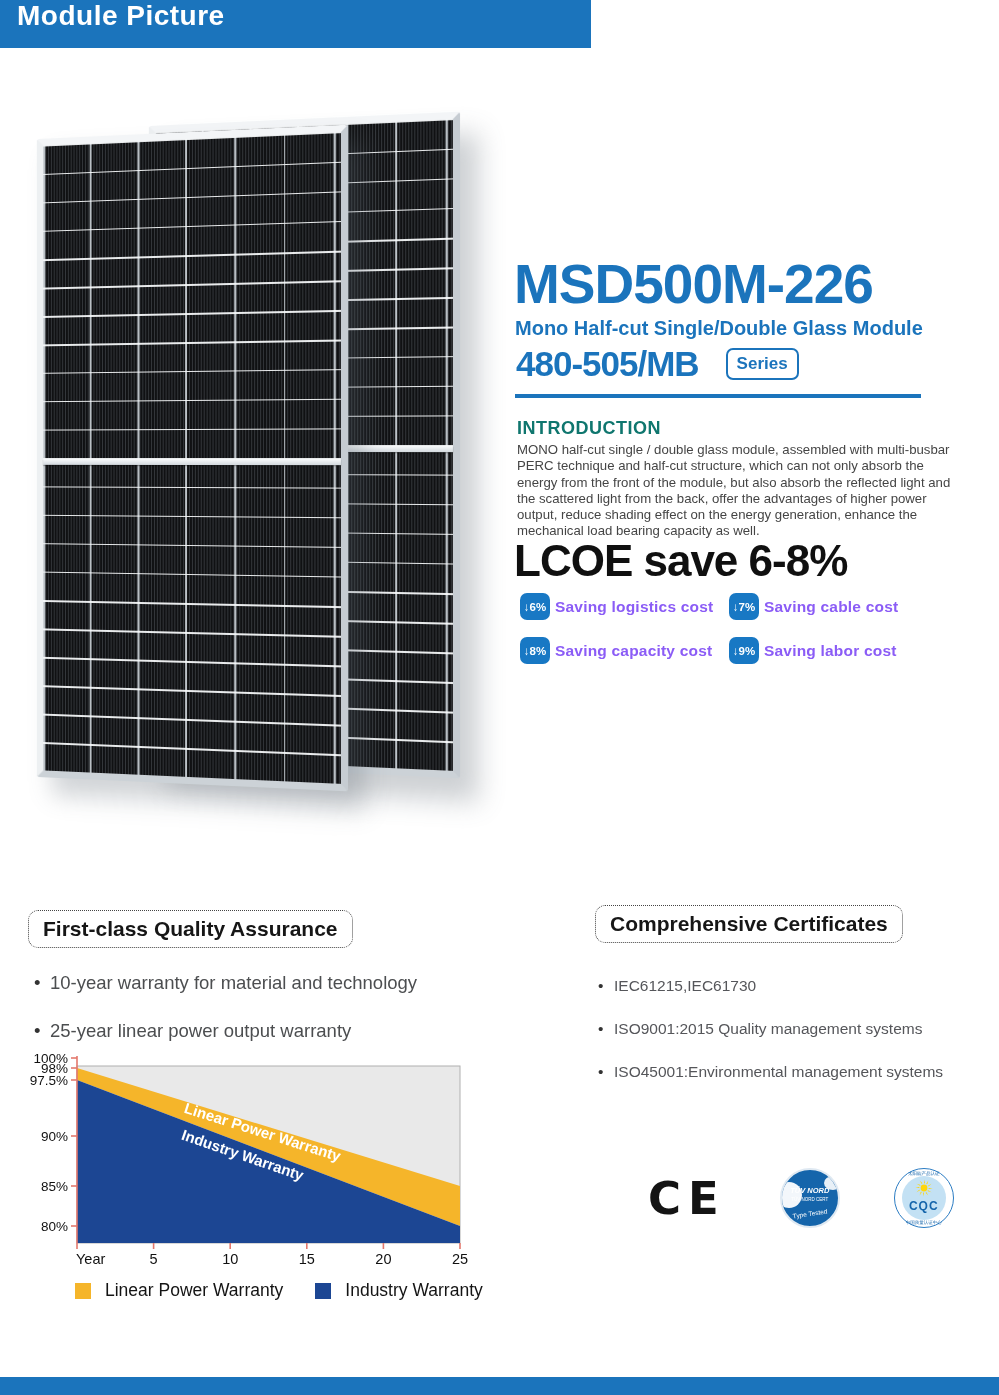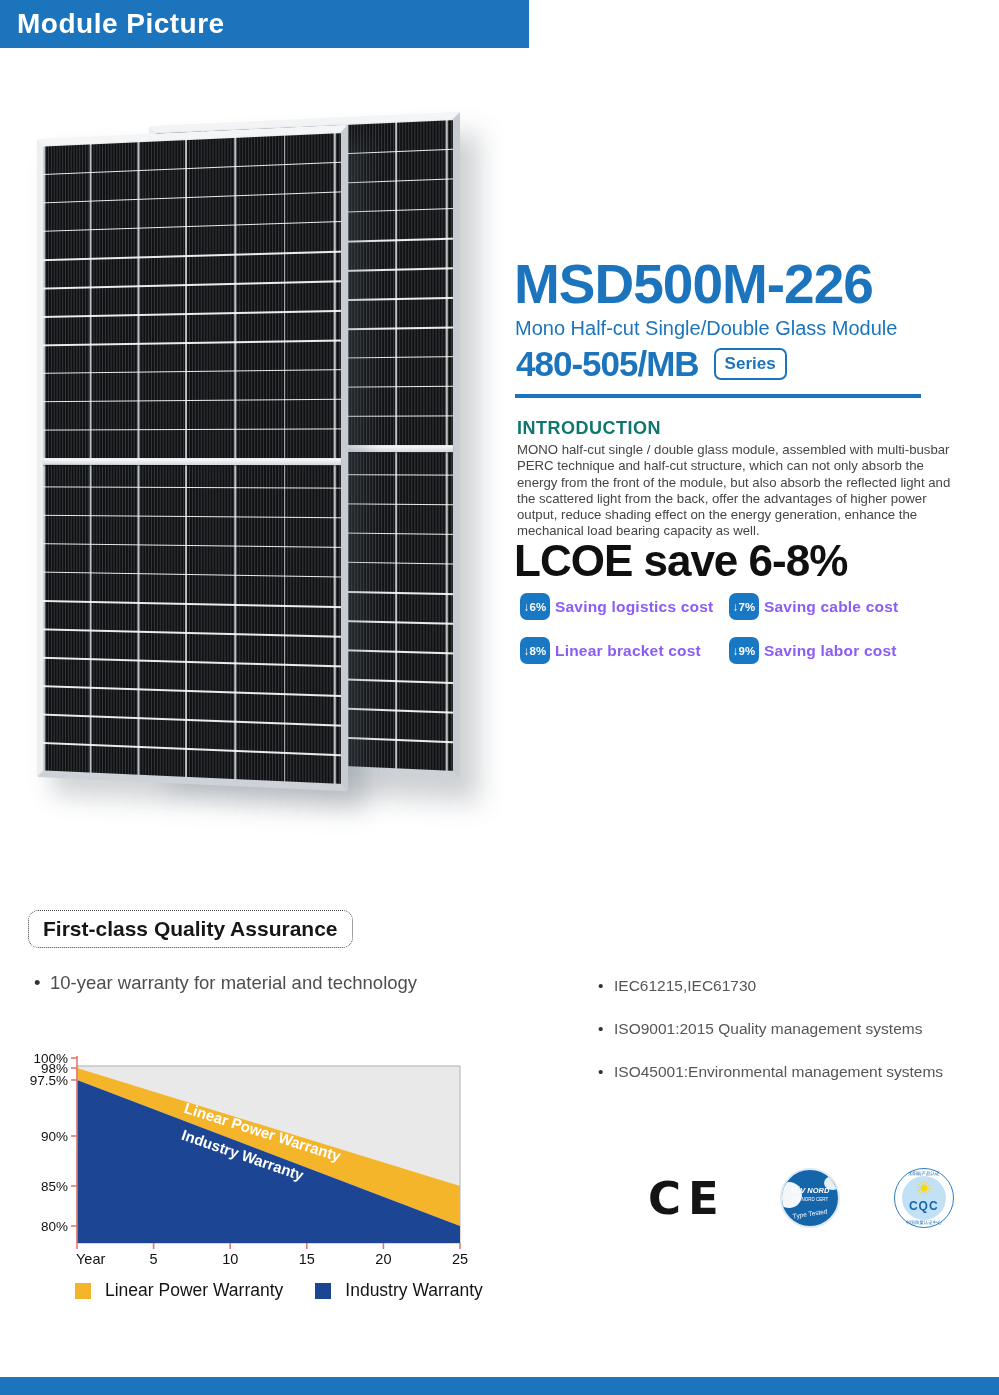--- a/index.html
+++ b/index.html
@@ -1,20 +1,20 @@
 <!DOCTYPE html>
 <html><head>
 <meta charset="utf-8">
 <style>
   * { margin:0; padding:0; box-sizing:border-box; }
   body { background:#fff; font-family:"Liberation Sans", sans-serif; }
   #page { position:relative; width:999px; height:1395px; background:#fff; overflow:hidden; margin:0 auto; }
 
   
-  .header-bar { position:absolute; left:0; top:0; width:529px; height:48px; background:#1B74BC; display:flex; align-items:center; }
+  .header-bar { position:absolute; left:0; top:0; width:591px; height:48px; background:#1B74BC; display:flex; align-items:flex-start; }
   .header-bar span { color:#fff; font-size:28px; font-weight:bold; padding-left:17px; letter-spacing:.5px; }
   .footer-bar { position:absolute; left:0; top:1377px; width:999px; height:18px; background:#1B74BC; }
 
   
   .panel { position:absolute; width:318px; height:652px; border:7px solid;
            border-color:#f3f5f7 #c6ccd2 #ccd2d7 #edf0f2; border-radius:3px;
            background:#0f1012; }
   .panel.front { left:30px; top:132px; z-index:2;
     transform:perspective(1500px) rotateY(-12deg);
     box-shadow:16px 18px 24px rgba(90,100,110,.28); }
@@ -25,22 +25,22 @@
     background:
       repeating-linear-gradient(180deg, rgba(250,252,253,.92) 0 1.5px, transparent 1.5px 29px),
       repeating-linear-gradient(90deg, rgba(213,220,226,.85) 0 1.5px, transparent 1.5px 49.5px),
       repeating-linear-gradient(90deg, #101113 0 2px, #34373b 2px 3px);
   }
   .mid-band { position:absolute; left:0; right:0; top:320px; height:6px;
     background:linear-gradient(180deg,#f8fafb,#d3d9de); box-shadow:0 1px 1px rgba(0,0,0,.35); }
 
   
   .model-title { position:absolute; left:514px; top:252px; font-size:55px; font-weight:bold; color:#1B74BC; letter-spacing:-1px; }
-  .model-sub { position:absolute; left:515px; top:317px; font-size:20px; font-weight:normal; color:#1B74BC; }
-  .power-row { position:absolute; left:516px; top:344px; display:flex; align-items:center; gap:15px; }
+  .model-sub { position:absolute; left:515px; top:317px; font-size:20px; font-weight:bold; color:#1B74BC; }
+  .power-row { position:absolute; left:516px; top:344px; display:flex; align-items:center; gap:27px; }
   .power-range { font-size:35px; font-weight:bold; color:#1B74BC; letter-spacing:-1px; }
   .series-badge { border:2px solid #1B74BC; border-radius:7px; color:#1B74BC; font-size:17px; font-weight:bold; padding:4px 9px; }
   .divider { position:absolute; left:515px; top:394px; width:406px; height:3.5px; background:#1B74BC; }
 
   .intro-head { position:absolute; left:517px; top:418px; font-size:18px; font-weight:bold; color:#0f766e; letter-spacing:.5px; }
   .intro-body { position:absolute; left:517px; top:442px; width:448px; font-size:13.2px; line-height:16.3px; color:#454545; }
 
   .lcoe-head { position:absolute; left:514px; top:536px; font-size:44px; font-weight:bold; color:#101010; letter-spacing:-1px; }
   .lcoe-grid { position:absolute; left:520px; top:593px; display:grid; grid-template-columns:209px auto; row-gap:17px; }
   .lcoe-item { display:flex; align-items:center; }
@@ -121,31 +121,32 @@
     <div class="lcoe-item">
       <span class="lcoe-badge">↓6%</span>
       <span class="lcoe-label">Saving logistics cost</span>
     </div>
     <div class="lcoe-item">
       <span class="lcoe-badge">↓7%</span>
       <span class="lcoe-label">Saving cable cost</span>
     </div>
     <div class="lcoe-item">
       <span class="lcoe-badge">↓8%</span>
-      <span class="lcoe-label">Linear bracket cost</span>
+      <span class="lcoe-label">Saving capacity cost</span>
     </div>
     <div class="lcoe-item">
       <span class="lcoe-badge">↓9%</span>
       <span class="lcoe-label">Saving labor cost</span>
     </div>
   </div>
 
   <div class="dotted-box q-box">First-class Quality Assurance</div>
   <ul class="bullet-list q-list">
     <li>10-year warranty for material and technology</li>
+    <li>25-year linear power output warranty</li>
   </ul>
 
   <div class="chart-wrap">
     <svg id="warranty-svg" width="460" height="228">
         <rect x="47" y="18" width="383" height="177" fill="#e9e9e9" stroke="#b0b0b0" stroke-width="1"></rect>
         <polygon points="47,20 430,138 430,178 47,32" fill="#F5B52A"></polygon>
         <polygon points="47,32 430,178 430,195 47,195" fill="#1C4693"></polygon>
         <text x="0" y="0" fill="#fff" font-size="15" font-weight="bold" text-anchor="middle" transform="translate(231,89) rotate(17.5)" font-family="Liberation Sans, sans-serif">Linear Power Warranty</text>
         <text x="0" y="0" fill="#fff" font-size="15" font-weight="bold" text-anchor="middle" transform="translate(211,112) rotate(19)" font-family="Liberation Sans, sans-serif">Industry Warranty</text>
         <line x1="47" y1="8" x2="47" y2="195" stroke="#e4786d" stroke-width="1.6"></line>
@@ -175,20 +176,21 @@
         <text x="430" y="216" fill="#111" font-size="14.5" text-anchor="middle" font-family="Liberation Sans, sans-serif">25</text>
       </svg>
   </div>
   <div class="legend">
     <span class="swatch" id="sw0" style="background: rgb(245, 181, 42);"></span>
     <span class="lg-label">Linear Power Warranty</span>
     <span class="swatch" id="sw1" style="background: rgb(28, 70, 147);"></span>
     <span class="lg-label">Industry Warranty</span>
   </div>
 
+  <div class="dotted-box c-box">Comprehensive Certificates</div>
   <ul class="bullet-list c-list">
     <li>IEC61215,IEC61730</li>
     <li>ISO9001:2015 Quality management systems</li>
     <li>ISO45001:Environmental management systems</li>
   </ul>
 
   <div class="logo-row">
     <div class="ce-mark">CE</div>
     <div class="tuv-logo">
       <div class="swoosh"></div>

